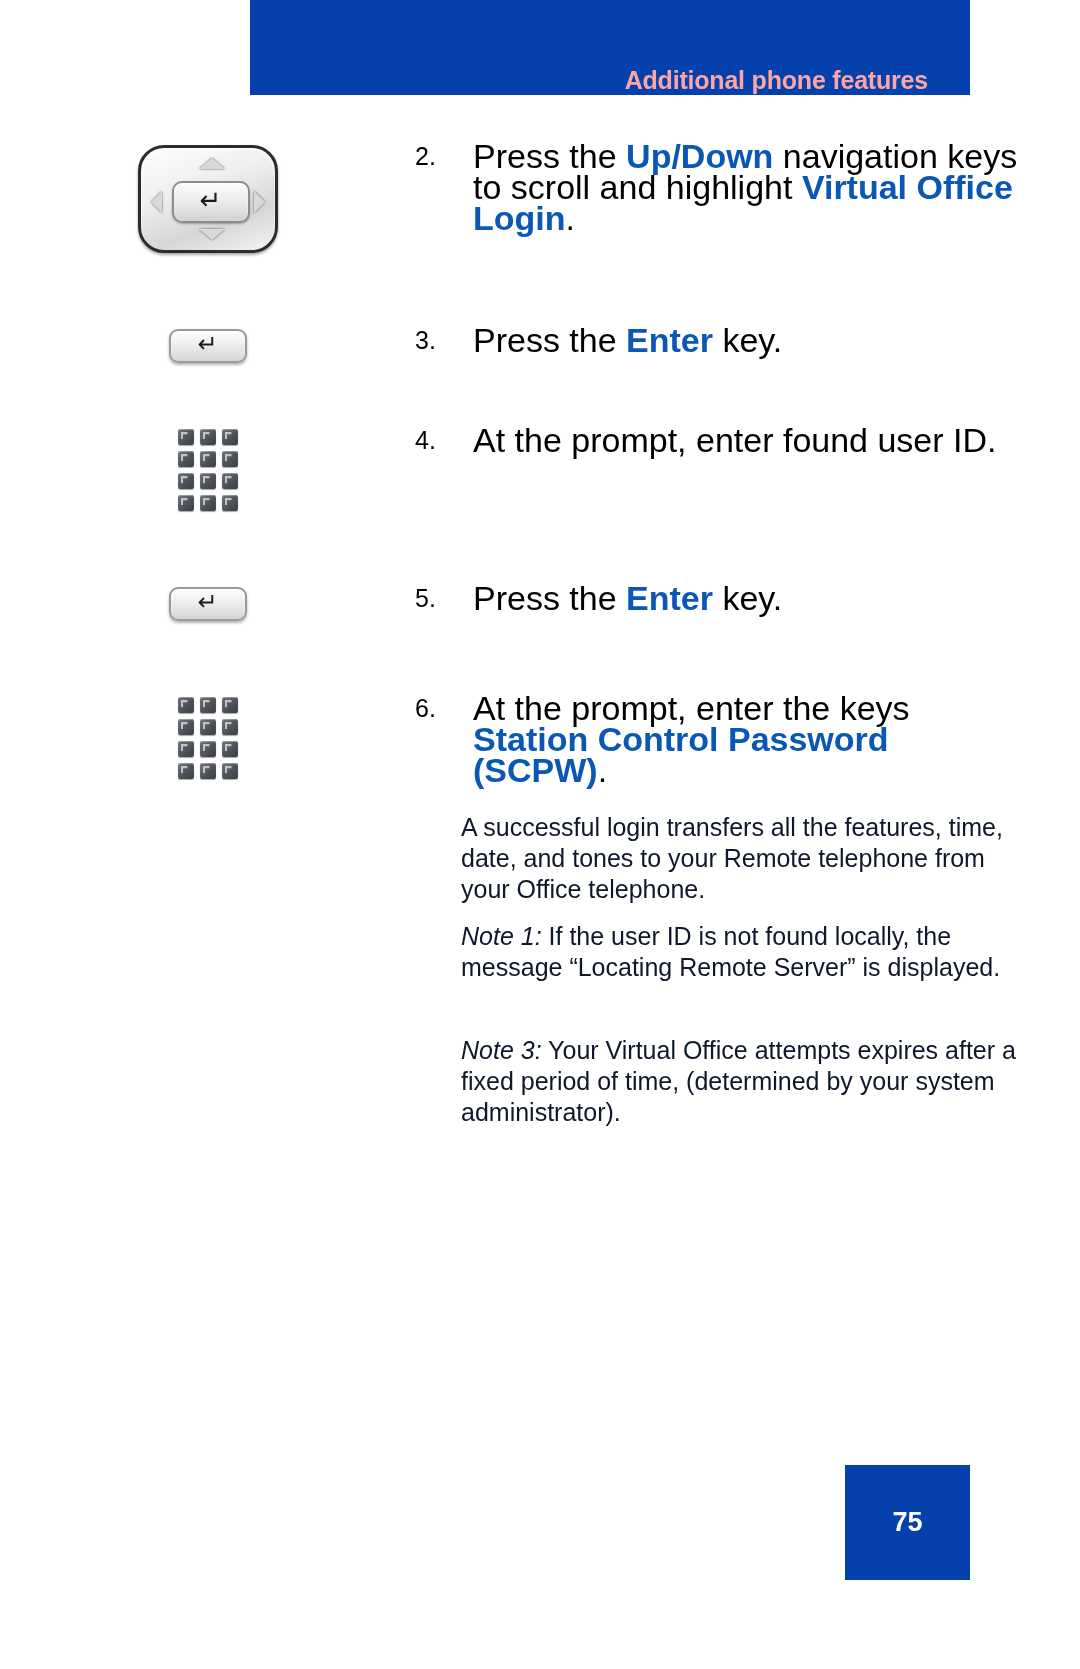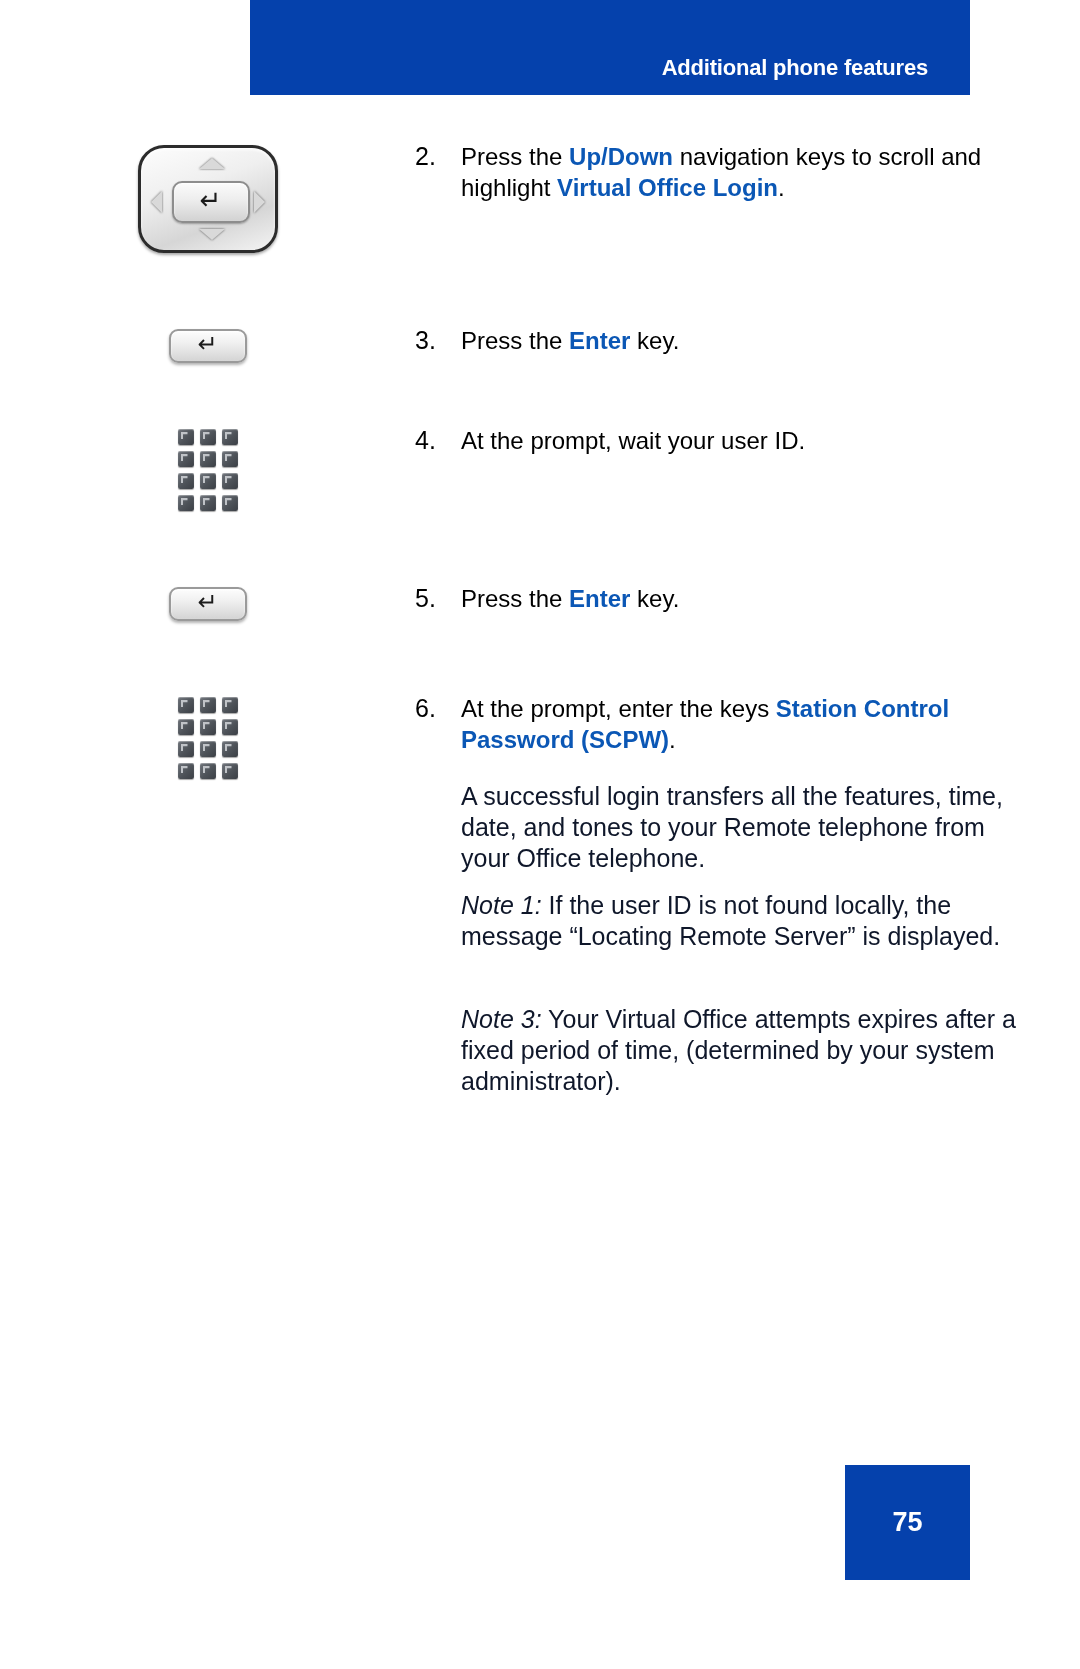--- a/index.html
+++ b/index.html
@@ -24,23 +24,23 @@
     position: absolute;
     left: 250px;
     top: 0;
     width: 720px;
     height: 95px;
     background: #0541ac;
   }
   .header-title {
     position: absolute;
     right: 42px;
-    bottom: 14px;
-    color: #ffffff;
-    font-size: 22px;
+    bottom: 0;
+    color: #fca5a5;
+    font-size: 25px;
     font-weight: bold;
     letter-spacing: -0.2px;
     white-space: nowrap;
   }
 
   
   .content {
     position: absolute;
     left: 0;
     top: 95px;
@@ -72,23 +72,24 @@
   }
   .step-num {
     width: 46px;
     flex: 0 0 46px;
     font-size: 25px;
     color: #000;
     line-height: 31px;
   }
   .step-body {
     flex: 1 1 auto;
-    font-size: 24px;
+    font-size: 34px;
     color: #000;
     line-height: 31px;
+    margin-left: 12px;
   }
 
   .para {
     font-size: 25px;
     color: #0f172a;
     line-height: 31px;
     margin-left: 46px;
   }
 
   b.blue { color: #0b57b5; font-weight: bold; }
@@ -289,21 +290,21 @@
           <div class="key"></div>
           <div class="key"></div>
           <div class="key"></div>
           <div class="key"></div>
           <div class="key"></div>
         </div>
       </div>
       <div class="text-cell">
         <div class="step-line">
           <div class="step-num">4.</div>
-          <div class="step-body">At the prompt, wait your user ID.</div>
+          <div class="step-body">At the prompt, enter found user ID.</div>
         </div>
       </div>
     </div>
 
     <div class="gap-lg"></div>
     <div class="gap-md"></div>
 
     <div class="step-row">
       <div class="icon-cell">
         <div class="enter-key">

